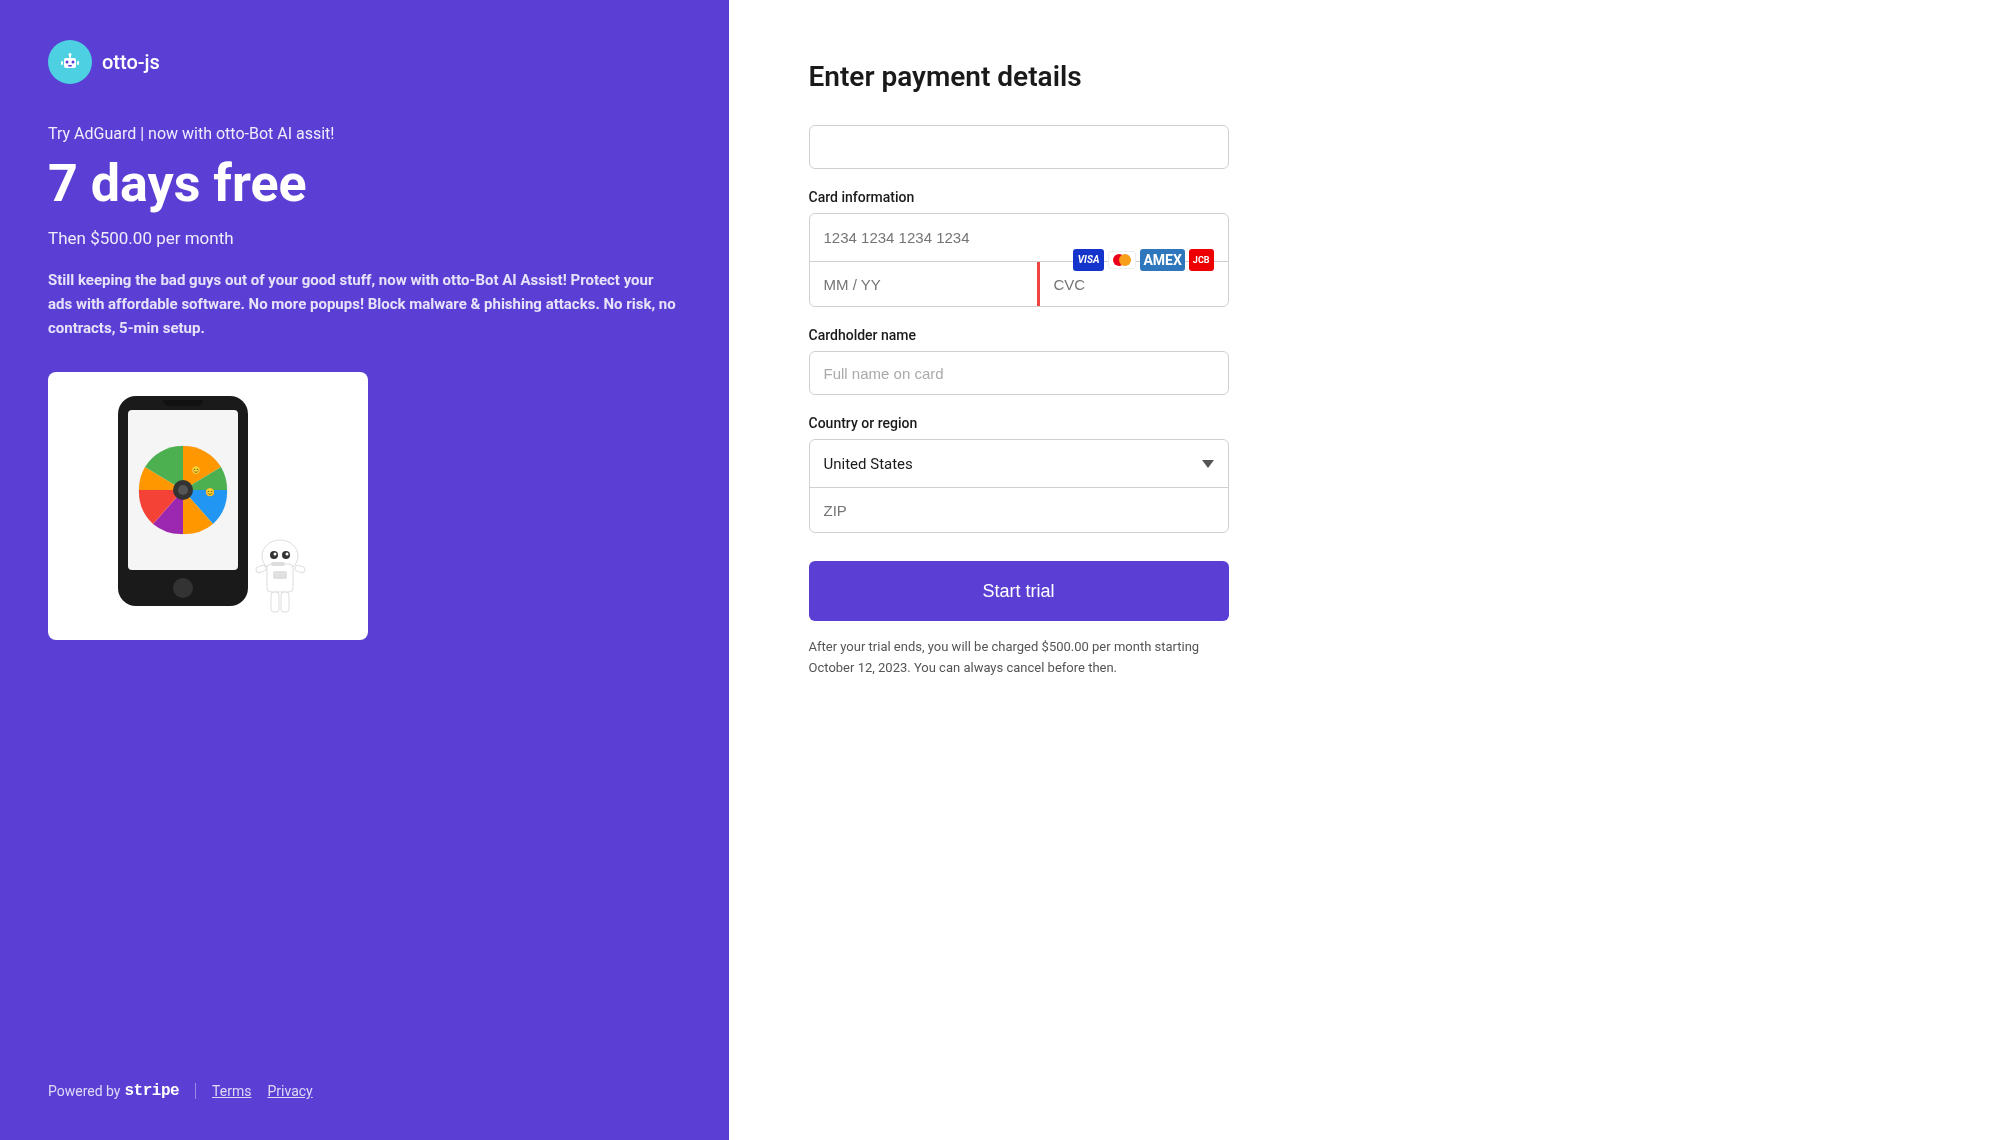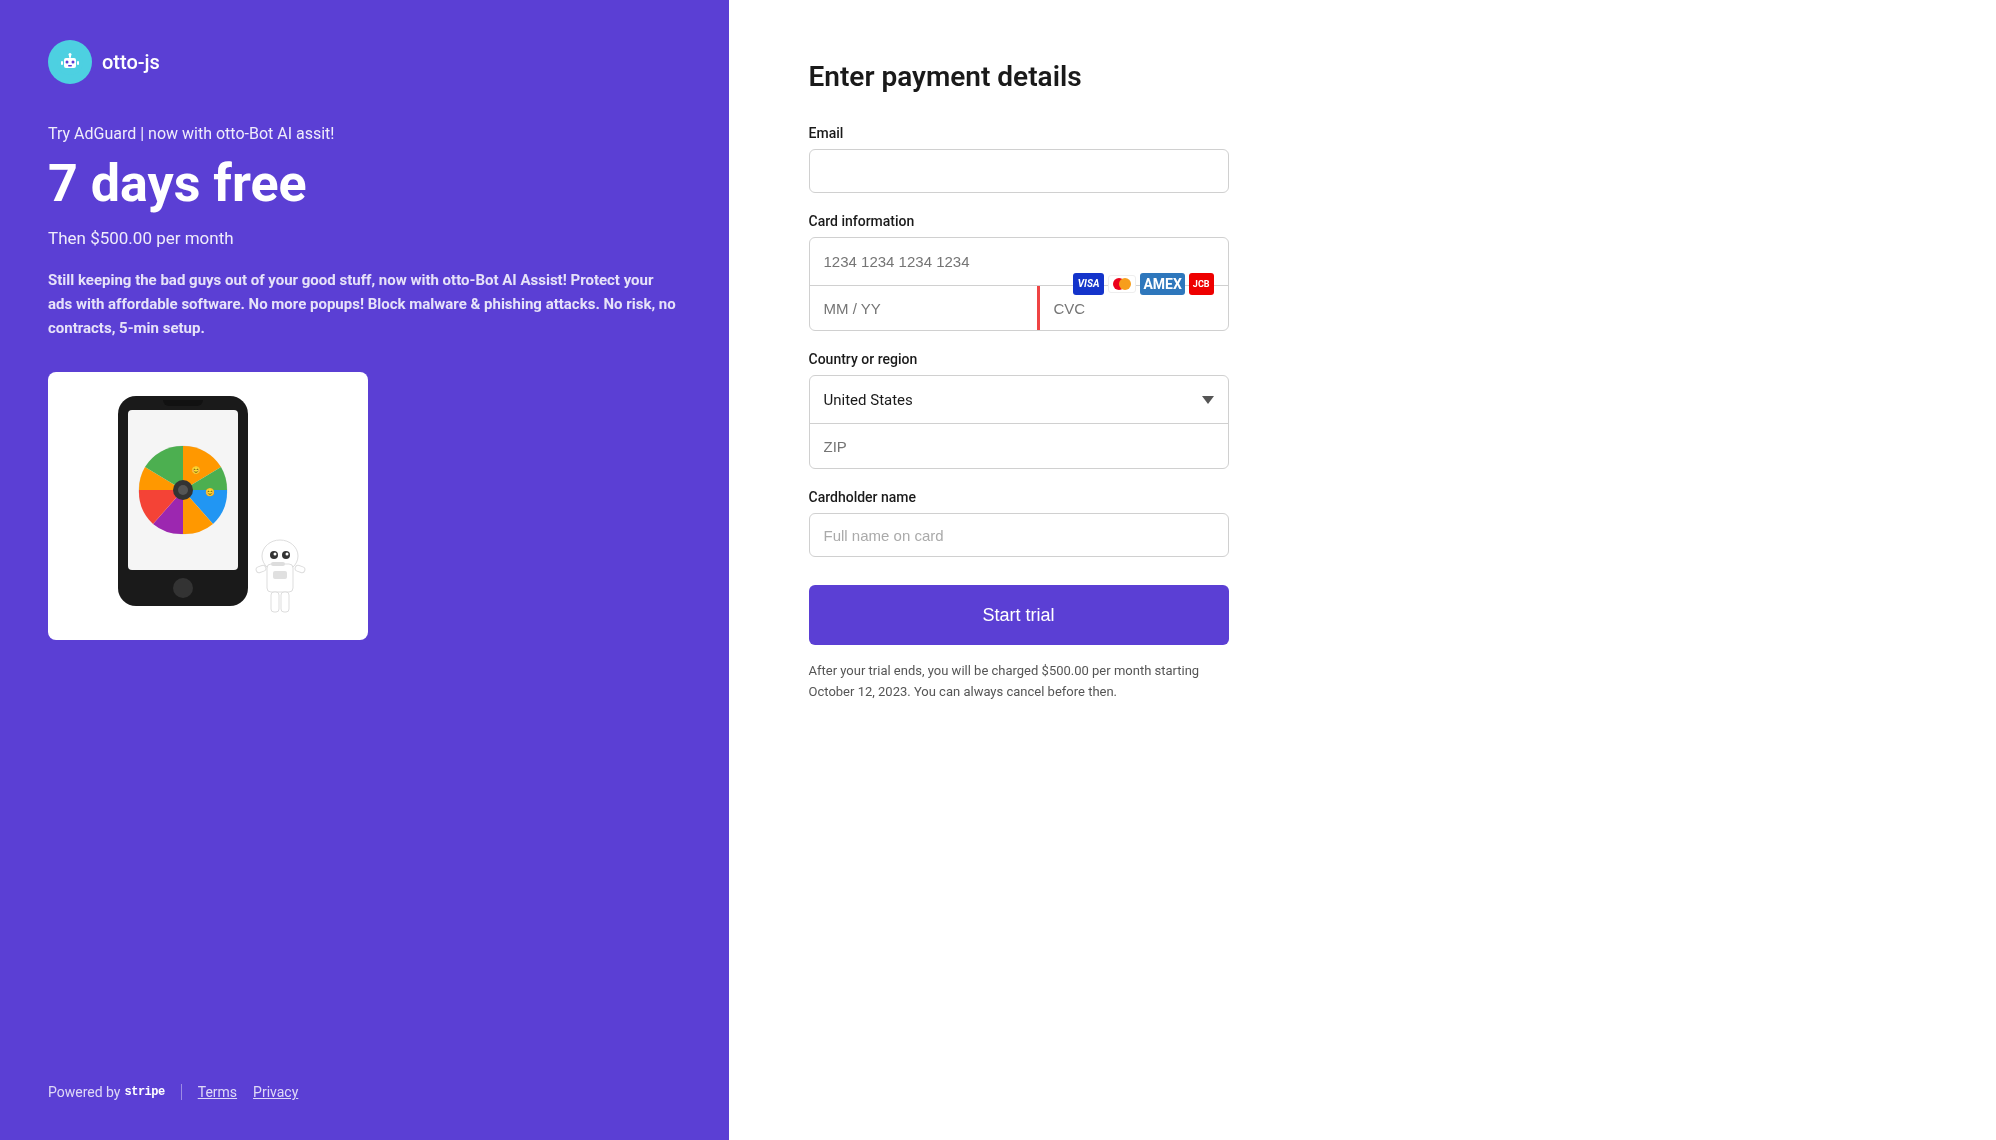--- a/index.html
+++ b/index.html
@@ -104,21 +104,21 @@
       color: rgba(255,255,255,0.8);
       font-size: 14px;
       display: flex;
       align-items: center;
       gap: 4px;
     }
 
     .stripe-logo {
       font-family: 'Courier New', monospace;
       font-weight: 700;
-      font-size: 12px;
+      font-size: 16px;
       color: white;
       letter-spacing: -0.5px;
     }
 
     .footer-divider {
       width: 1px;
       height: 16px;
       background: rgba(255,255,255,0.4);
     }
 
@@ -461,21 +461,20 @@
     <span class="footer-link">Privacy</span>
   </div>
 
 </div>
 
 <div class="right-panel">
 
   <h2 class="payment-title">Enter payment details</h2>
 
   <div class="form-group">
-    <label class="form-label">Email</label>
     <input class="form-input" type="email" placeholder="" style="">
   </div>
 
   <div class="form-group">
     <label class="form-label">Card information</label>
     <div class="card-info-container">
       <div class="card-number-row">
         <input class="card-number-input" type="text" placeholder="1234 1234 1234 1234" style="">
         <div class="card-icons">
           <div class="card-icon visa-icon">VISA</div>
@@ -491,32 +490,32 @@
         <input class="expiry-input" type="text" placeholder="MM / YY" style="">
         <div class="cvc-row">
           <input class="cvc-input" type="text" placeholder="CVC" style="">
 
         </div>
       </div>
     </div>
   </div>
 
   <div class="form-group">
+    <label class="form-label">Cardholder name</label>
+    <input class="form-input" type="text" placeholder="Full name on card" style="">
+  </div>
+
+  <div class="form-group">
     <label class="form-label">Country or region</label>
     <div class="country-select-wrapper">
       <div class="country-select-row">
         <span class="country-select-text">United States</span>
         <div class="chevron-down"></div>
       </div>
       <input class="zip-input" type="text" placeholder="ZIP" style="">
     </div>
   </div>
 
-  <div class="form-group">
-    <label class="form-label">Cardholder name</label>
-    <input class="form-input" type="text" placeholder="Full name on card" style="">
-  </div>
-
   <button class="start-trial-btn">Start trial</button>
 
   <p class="trial-note">After your trial ends, you will be charged $500.00 per month starting October 12, 2023. You can always cancel before then.</p>
 
 </div>
 
 </body></html>

